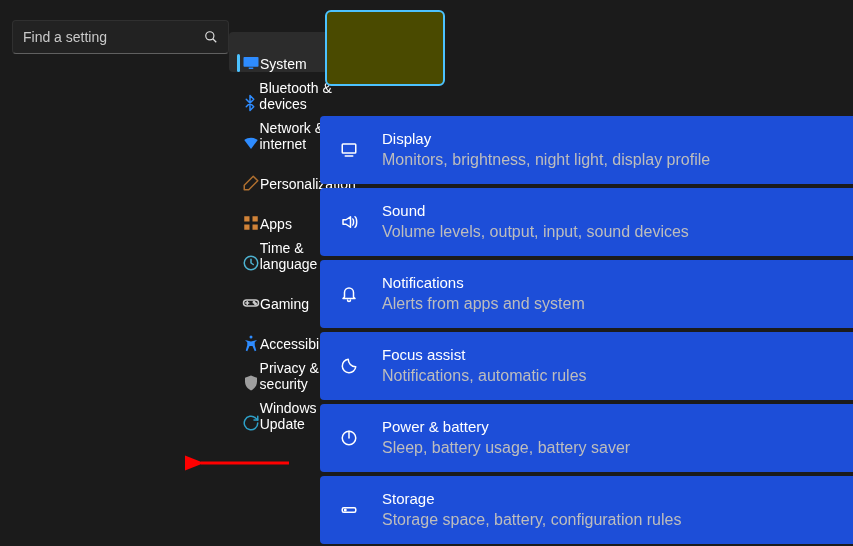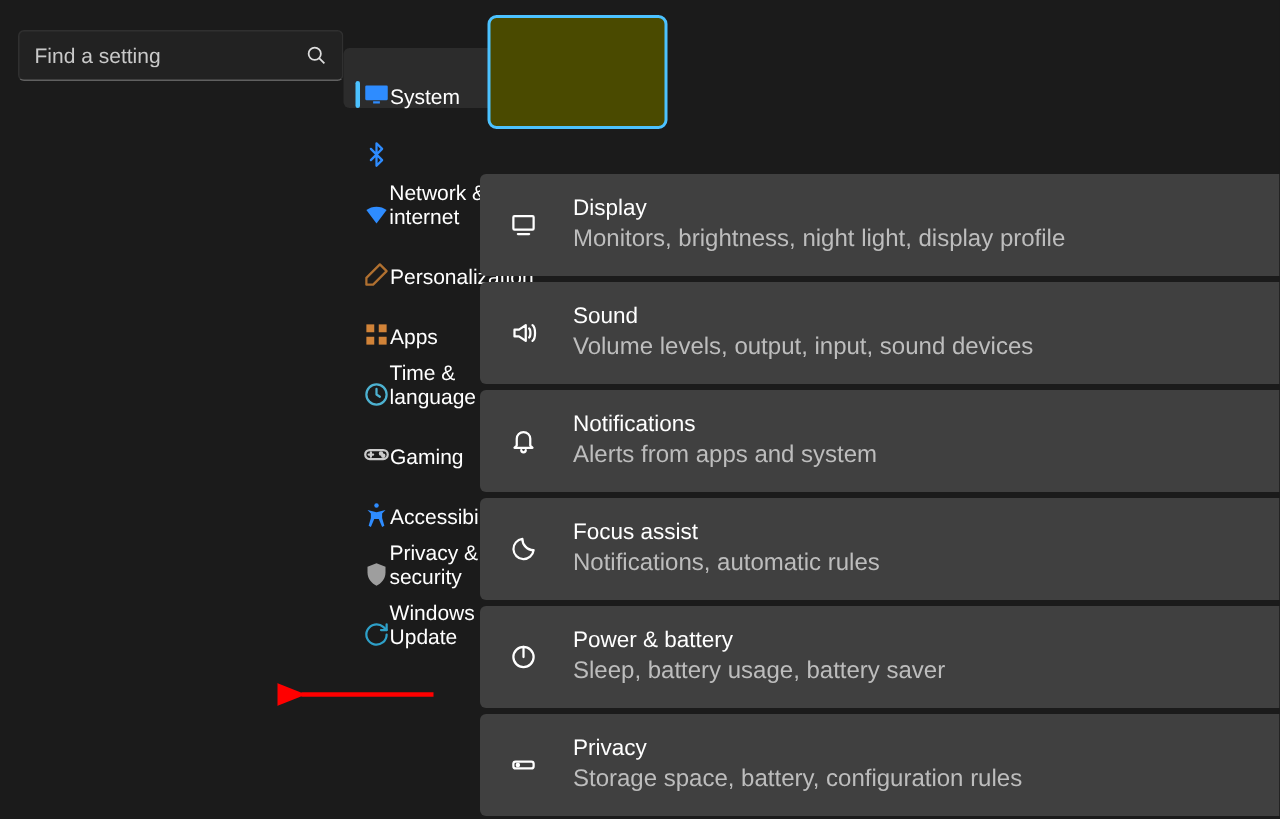--- a/index.html
+++ b/index.html
@@ -73,21 +73,21 @@
     .monitor-thumb {
       width: 120px; height: 76px;
       border: 2px solid #4cc2ff;
       border-radius: 6px;
       background: #4a4a00;
       margin: 0 0 30px 5px;
     }
     .cards { display: flex; flex-direction: column; gap: 4px; }
     .card {
       height: 68px;
-      background: #404040;
+      background: #1d4ed8;
       border-radius: 4px 0 0 4px;
       display: flex;
       align-items: center;
       padding: 0 18px;
       gap: 22px;
       cursor: pointer;
       margin-left: 0;
     }
     .card .title { font-size: 15px; color: #fff; line-height: 1.3; }
     .card .sub { font-size: 16px; color: #bdbdbd; line-height: 1.4; }
@@ -129,20 +129,21 @@
         </span>
     <span>System</span>
   </div>
       <div class="nav-item">
     <span class="accent"></span>
     <span class="nav-icon">
           <svg width="18" height="18" viewBox="0 0 24 24" fill="none" stroke="#2e8cff" stroke-width="2" stroke-linecap="round" stroke-linejoin="round">
             <path d="M7 7l10 10-5 5V2l5 5L7 17"></path>
           </svg>
         </span>
+    <span>Bluetooth &amp; devices</span>
   </div>
       <div class="nav-item">
     <span class="accent"></span>
     <span class="nav-icon">
           <svg width="18" height="18" viewBox="0 0 24 24" fill="#2e8cff">
             <path d="M12 20l9-12c-5-4-13-4-18 0l9 12z"></path>
           </svg>
         </span>
     <span>Network &amp; internet</span>
   </div>
@@ -285,21 +286,21 @@
     </div>
   </div>
       <div class="card">
     <span class="card-icon">
           <svg width="18" height="18" viewBox="0 0 24 24" fill="none" stroke="#fff" stroke-width="2" stroke-linecap="round" stroke-linejoin="round">
             <rect x="3" y="9" width="18" height="6" rx="2"></rect>
             <circle cx="7" cy="12" r="1" fill="#fff"></circle>
           </svg>
         </span>
     <div>
-      <div class="title">Privacy</div>
+      <div class="title">Storage</div>
       <div class="sub">Storage space, battery, configuration rules</div>
     </div>
   </div>
     </div>
 </div>
 
 <svg class="arrow" width="110" height="24">
   <defs>
       <marker id="ah" markerWidth="10" markerHeight="8" refX="1" refY="4" orient="auto">
     <path d="M10,0 L0,4 L10,8 Z" fill="#ff0000"></path>

